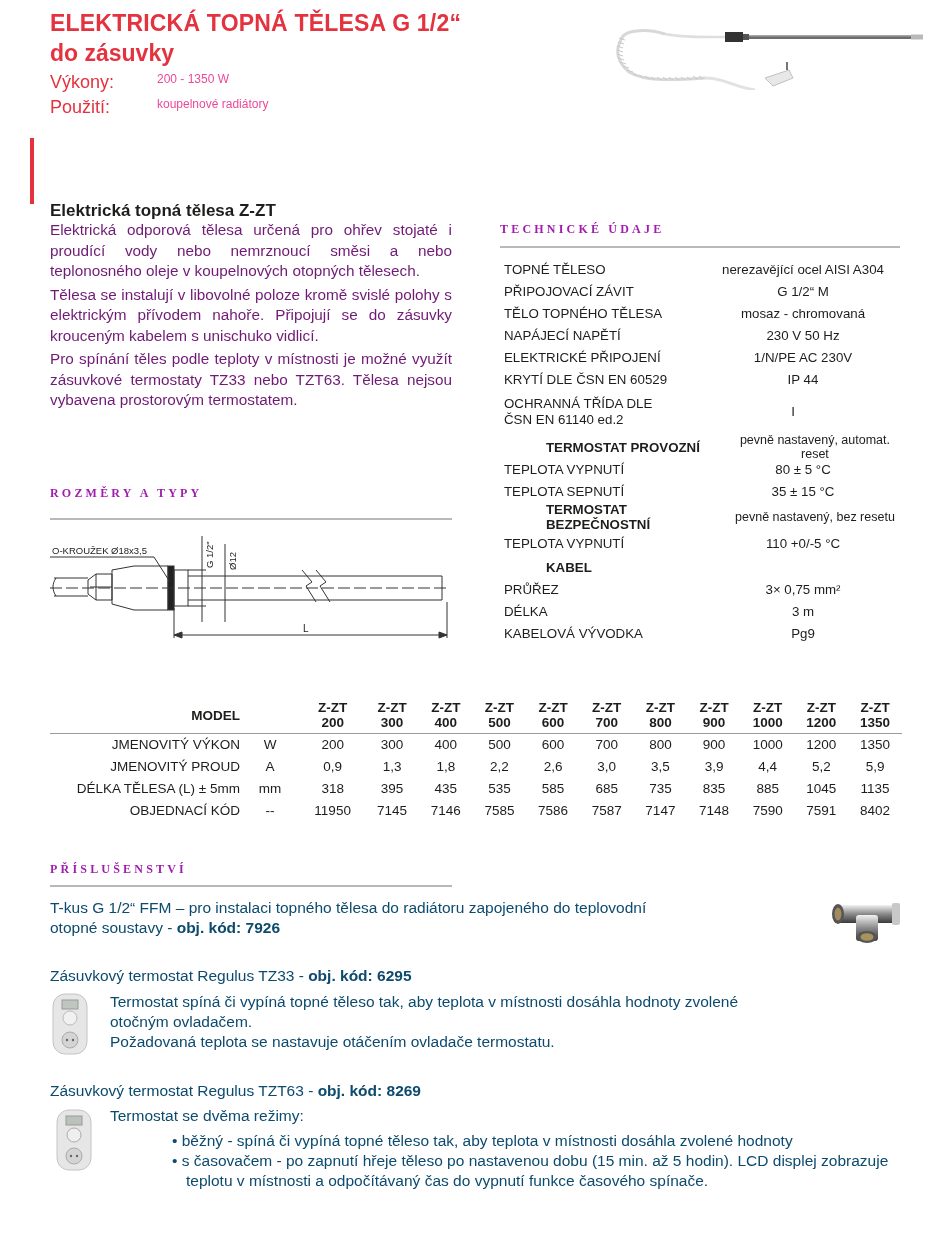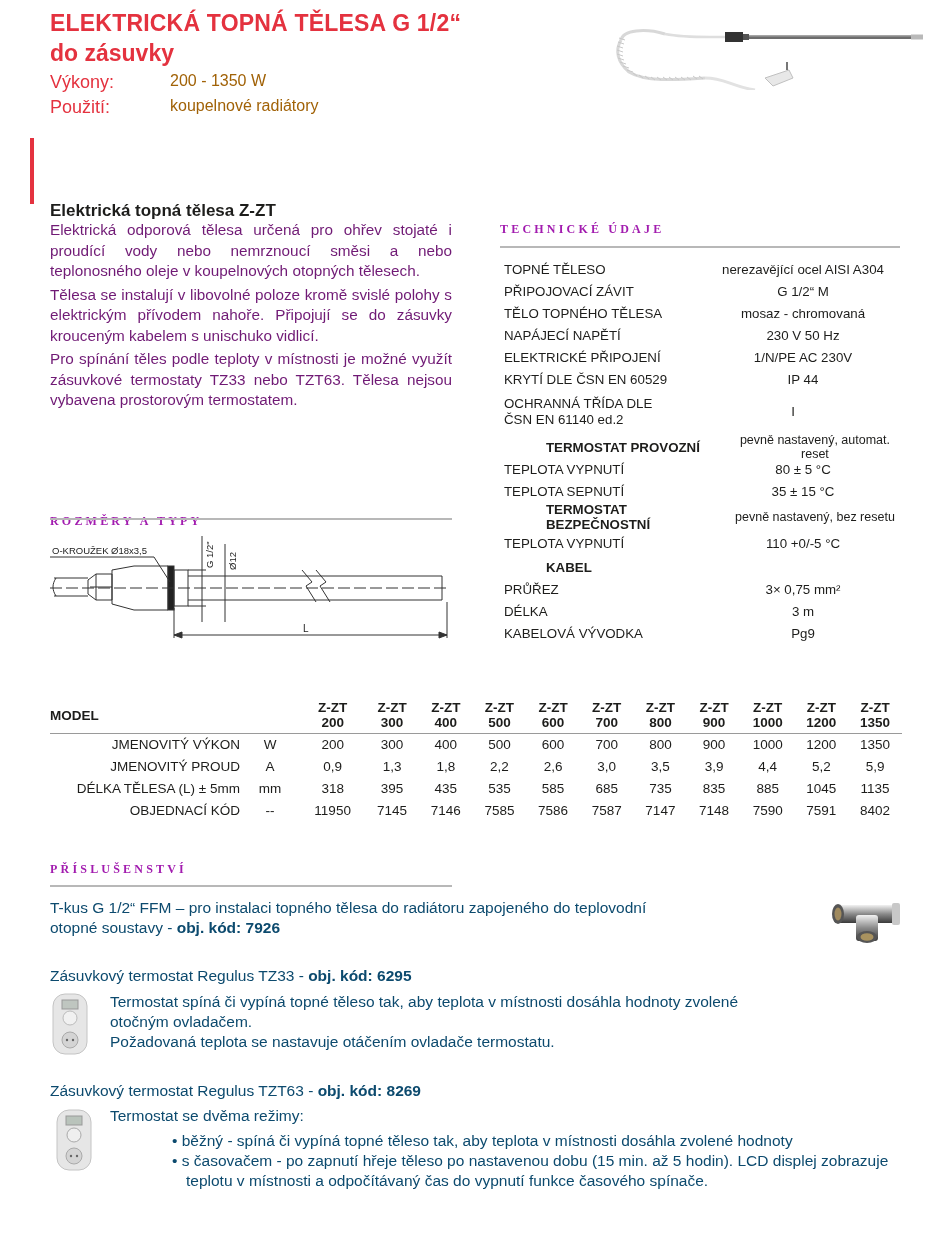--- a/index.html
+++ b/index.html
@@ -4,21 +4,21 @@
 <style>
   * { box-sizing: border-box; margin: 0; padding: 0; }
   html, body { width: 950px; height: 1233px; background: #ffffff; overflow: hidden; }
   body { position: relative; font-family: "Liberation Sans", sans-serif; color: #1d1d1b; }
   .abs { position: absolute; }
 
   
   .title1 { left: 50px; top: 10px; font-size: 23px; font-weight: bold; color: #e4323f; letter-spacing: 0.2px; white-space: nowrap; }
   .title2 { left: 50px; top: 40px; font-size: 23px; font-weight: bold; color: #e4323f; }
   .spec-label { left: 50px; font-size: 18px; color: #e4323f; }
-  .spec-value { left: 170px; font-size: 16px; color: #a16207; }
+  .spec-value { left: 157px; font-size: 12px; color: #ec4899; }
 
   .product-img { left: 605px; top: 20px; width: 330px; height: 70px; }
 
   .accent-bar { left: 30px; top: 138px; width: 4px; height: 66px; background: #e4323f; }
   .subtitle { left: 50px; top: 162px; font-size: 17px; font-weight: bold; color: #1d1d1b; margin-top: 39px; }
 
   .intro { left: 50px; top: 220px; width: 402px; font-size: 15.3px; line-height: 20.5px; text-align: justify; color: #701a75; }
   .intro p { margin-bottom: 3px; }
 
   .section-head { font-size: 12px; font-weight: bold; color: #a21caf; letter-spacing: 3.2px; font-family: Liberation Serif, serif; }
@@ -33,21 +33,21 @@
   .tech-row.bold .k { font-weight: bold; margin-left: 42px; }
   .tech-row.bold .v { font-size: 12.5px; }
   .tech-row.gap { margin-top: 2px; }
 
   
   .drawing { left: 50px; top: 530px; width: 410px; height: 120px; }
 
   
   .models { left: 50px; top: 698px; width: 852px; font-size: 13.5px; border-collapse: collapse; }
   .models th { font-weight: bold; font-size: 13.5px; line-height: 15px; padding: 2px 0 3px; text-align: center; border-bottom: 1.5px solid #9a9a9a; }
-  .models th.model { text-align: left; vertical-align: middle; }
+  .models th.model { text-align: right; vertical-align: middle; }
   .models td { height: 22px; text-align: center; padding: 0; }
   .models td.lab { text-align: right; width: 190px; }
   .models td.unit { width: 60px; }
 
   
   .acc-text { left: 50px; font-size: 15.5px; line-height: 20px; color: #0c4a6e; }
   .acc-text b { font-weight: bold; margin-top: 17px; }
   .bullet-list { list-style: none; }
   .bullet-list li { padding-left: 14px; text-indent: -14px; }
 
@@ -159,21 +159,21 @@
   <div class="tech-row">
       <span class="k">DÉLKA</span>
       <span class="v">3 m</span>
     </div>
   <div class="tech-row">
       <span class="k">KABELOVÁ VÝVODKA</span>
       <span class="v">Pg9</span>
     </div>
 </div>
 
-<div class="abs section-head" style="left:50px; top:514px">ROZMĚRY A TYPY</div>
+<div class="abs section-head" style="left:50px; top:486px">ROZMĚRY A TYPY</div>
 <div class="abs section-rule" style="left:50px; top:518px; width:402px"></div>
 
 <svg class="abs drawing" viewBox="0 0 410 120">
   <g fill="none" stroke="#333" stroke-width="1">
 
     <line x1="4" y1="48" x2="38" y2="48"></line>
     <line x1="4" y1="66" x2="38" y2="66"></line>
     <path d="M6 48 C 2 54, 2 60, 6 66"></path>
 
     <path d="M38 50 L46 44 L62 44 L62 70 L46 70 L38 64 Z"></path>

